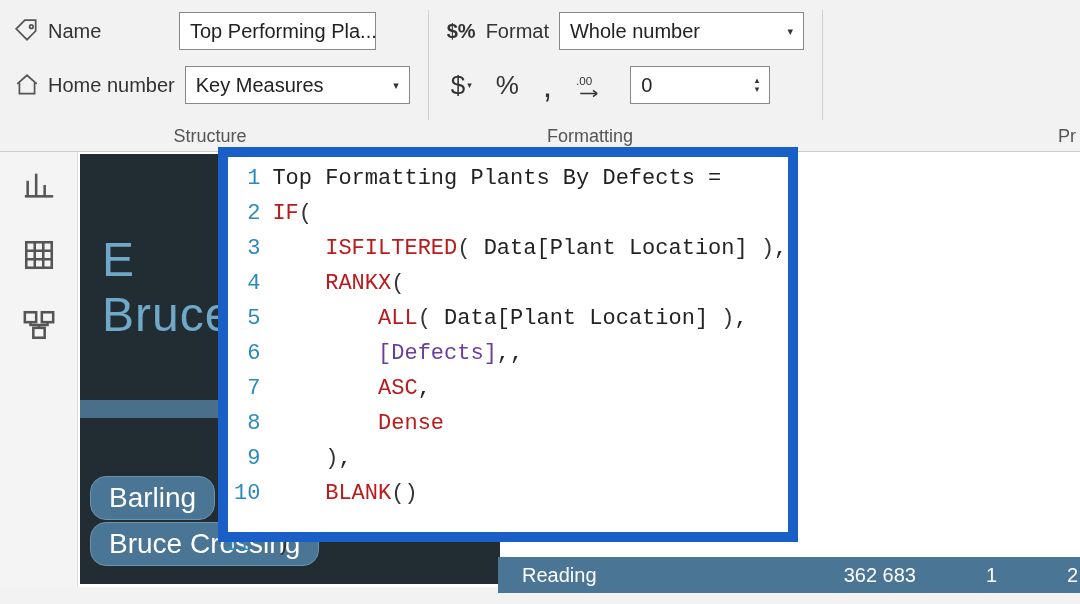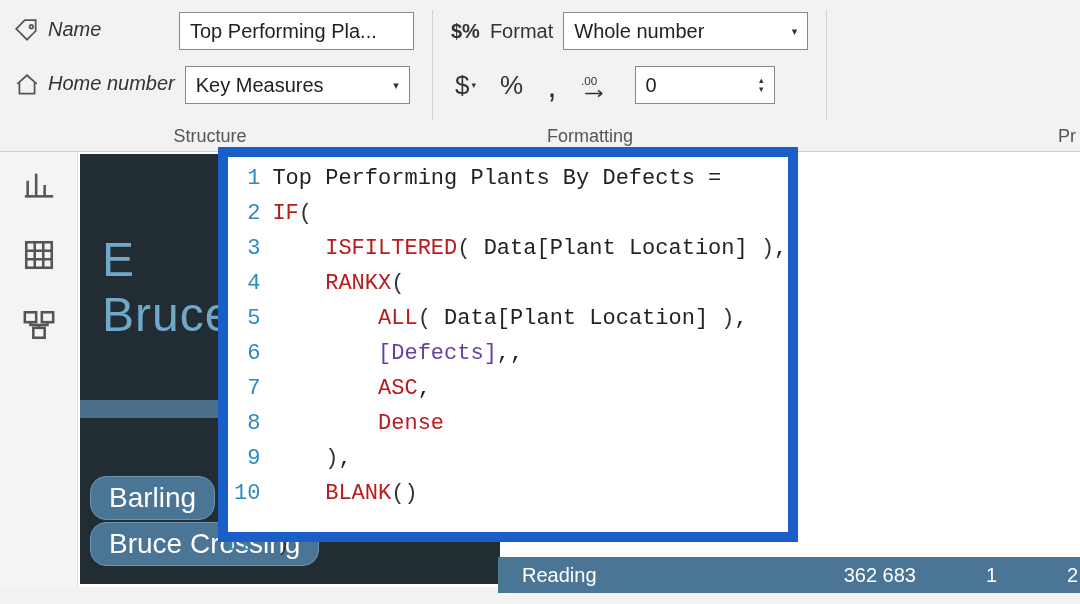--- a/index.html
+++ b/index.html
@@ -32,24 +32,23 @@
   }
   .ribbon-col.last { border-right: 1px solid #d0d0d0; }
   .field-row {
     display: flex;
     align-items: center;
     gap: 10px;
     height: 42px;
   }
   .field-label {
     display: flex;
-    align-items: flex-start;
+    align-items: center;
     gap: 8px;
     min-width: 155px;
-    font-style: italic;
   }
   .icon-box {
     width: 26px;
     height: 26px;
     display: inline-flex;
     align-items: center;
     justify-content: center;
     color: #555;
   }
   .input-box {
@@ -58,21 +57,21 @@
     height: 38px;
     padding: 0 10px;
     display: flex;
     align-items: center;
     justify-content: space-between;
     font-size: 20px;
     color: #222;
     overflow: hidden;
     white-space: nowrap;
   }
-  .name-input { width: 235px; }
+  .name-input { width: 197px; }
   .home-input { width: 225px; }
   .format-select { width: 245px; }
   .num-input { width: 140px; }
   .caret { font-size: 11px; color: #333; margin-left:6px;}
   .section-labels {
     display: flex;
     padding: 6px 0 4px 0;
   }
   .section-label {
     color: #555;
@@ -354,21 +353,21 @@
         <span style="font-size:48px;">Bruce</span>
       </div>
       <div class="hr-bar"></div>
       <div class="pill pill-barling">Barling</div>
       <div class="pill pill-bruce">Bruce Crossing</div>
     </div>
 
     <div class="editor-frame">
       <div class="editor">
         <div class="gutter">1<br>2<br>3<br>4<br>5<br>6<br>7<br>8<br>9<br>10</div>
-        <div class="code"><span>Top Performing Plants By Defects =</span>
+        <div class="code"><span>Top Formatting Plants By Defects =</span>
 <span class="kw">IF</span><span class="paren">(</span>
     <span class="kw">ISFILTERED</span><span class="paren">(</span> Data[Plant Location] <span class="paren">)</span>,
     <span class="kw">RANKX</span><span class="paren">(</span>
         <span class="kw">ALL</span><span class="paren">(</span> Data[Plant Location] <span class="paren">)</span>,
         <span class="col">[Defects]</span>,,
         <span class="kw">ASC</span>,
         <span class="kw">Dense</span>
     <span class="paren">)</span>,
     <span class="kw">BLANK</span><span class="paren">()</span></div>
       </div>

